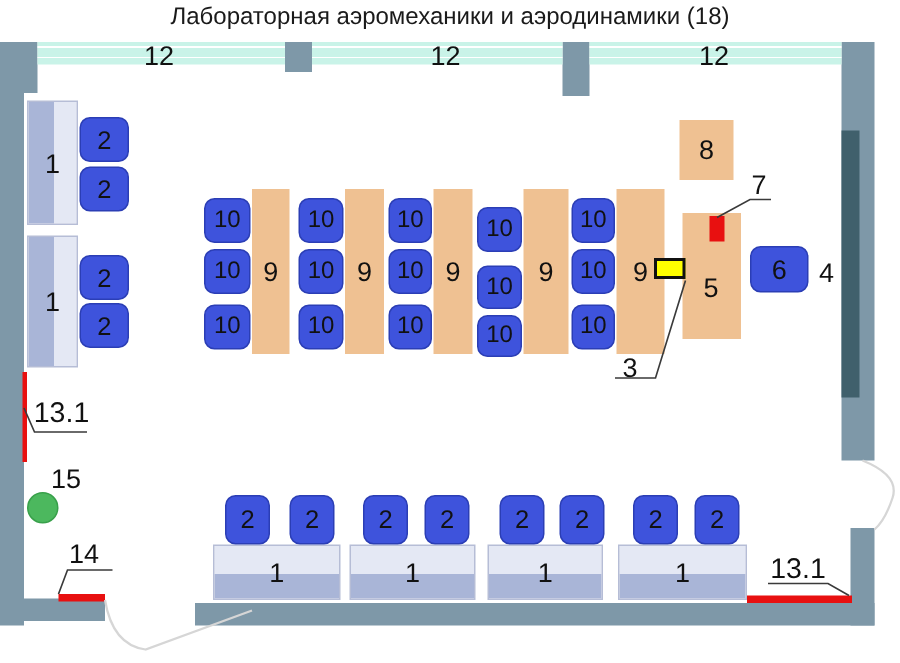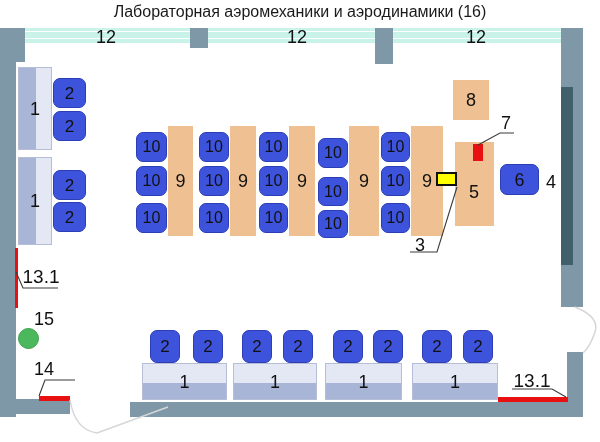--- a/index.html
+++ b/index.html
@@ -27,21 +27,21 @@
   .yellowbox{background:var(--yellow);border:2px solid #111;}
   .label{transform:translate(-50%,-50%);white-space:nowrap;}
   #overlay{position:absolute;left:0;top:0;width:600px;height:442px;pointer-events:none;}
   #overlay path.leader{stroke:#3a3a3a;stroke-width:1.1;fill:none;}
   #overlay path.door{stroke:#d6d6d6;stroke-width:1.5;fill:none;}
 </style>
 </head>
 <body>
 
 <div id="stage">
-  <div id="title">Лабораторная аэромеханики и аэродинамики (16)</div>
+  <div id="title">Лабораторная аэромеханики и аэродинамики (18)</div>
   <div class="shape wall" style="left: 0px; top: 28px; width: 16px; height: 389px;"></div>
     <div class="shape wall" style="left: 0px; top: 28px; width: 25px; height: 34px;"></div>
     <div class="shape wall" style="left: 190px; top: 28px; width: 18px; height: 20px;"></div>
     <div class="shape wall" style="left: 375px; top: 28px; width: 18px; height: 36px;"></div>
     <div class="shape wall" style="left: 561px; top: 28px; width: 22px; height: 279px;"></div>
     <div class="shape wall" style="left: 567px; top: 352px; width: 16px; height: 65px;"></div>
     <div class="shape wall" style="left: 0px; top: 399px; width: 70px; height: 15px;"></div>
     <div class="shape wall" style="left: 130px; top: 402px; width: 453px; height: 15px;"></div>
     <div class="shape window" style="left: 25px; top: 28px; width: 165px; height: 15px;"></div>
     <div class="shape window" style="left: 208px; top: 28px; width: 167px; height: 15px;"></div>
@@ -95,21 +95,21 @@
     <div class="shape chair" style="left: 463px; top: 330px; width: 30px; height: 33px; font-size: 17px;">2</div>
     <div class="shape circle" style="left: 18px; top: 328px; width: 21px; height: 21px;"></div>
     <div class="shape label" style="left: 106px; top: 37px;">12</div>
     <div class="shape label" style="left: 297px; top: 37px;">12</div>
     <div class="shape label" style="left: 476px; top: 37px;">12</div>
     <div class="shape label" style="left: 474px; top: 192px;">5</div>
     <div class="shape label" style="left: 506px; top: 123px;">7</div>
     <div class="shape label" style="left: 551px; top: 182px;">4</div>
     <div class="shape label" style="left: 420px; top: 245px;">3</div>
     <div class="shape label" style="left: 44px; top: 319px;">15</div>
-    <div class="shape label" style="left: 44px; top: 369px;">14</div>
+    <div class="shape label" style="left: 56px; top: 369px;">14</div>
     <div class="shape label" style="left: 41px; top: 276px; font-size: 19px;">13.1</div>
     <div class="shape label" style="left: 532px; top: 380px; font-size: 19px;">13.1</div>
     <svg id="overlay" viewBox="0 0 600 442" xmlns="http://www.w3.org/2000/svg">
       <path d="M478,145 L500,133 L514,133" class="leader"></path>
       <path d="M457,187 L437,252 L410,252" class="leader"></path>
       <path d="M16,272 L23,288 L58,288" class="leader"></path>
       <path d="M39,396 L45,380 L75,380" class="leader"></path>
       <path d="M512,389 L552,389 L566,397" class="leader"></path>
       <path d="M70,400 Q75,430 97,433 L168,407" class="door"></path>
       <path d="M575,307 Q600,317 595,332 Q590,347 583,353" class="door"></path>

